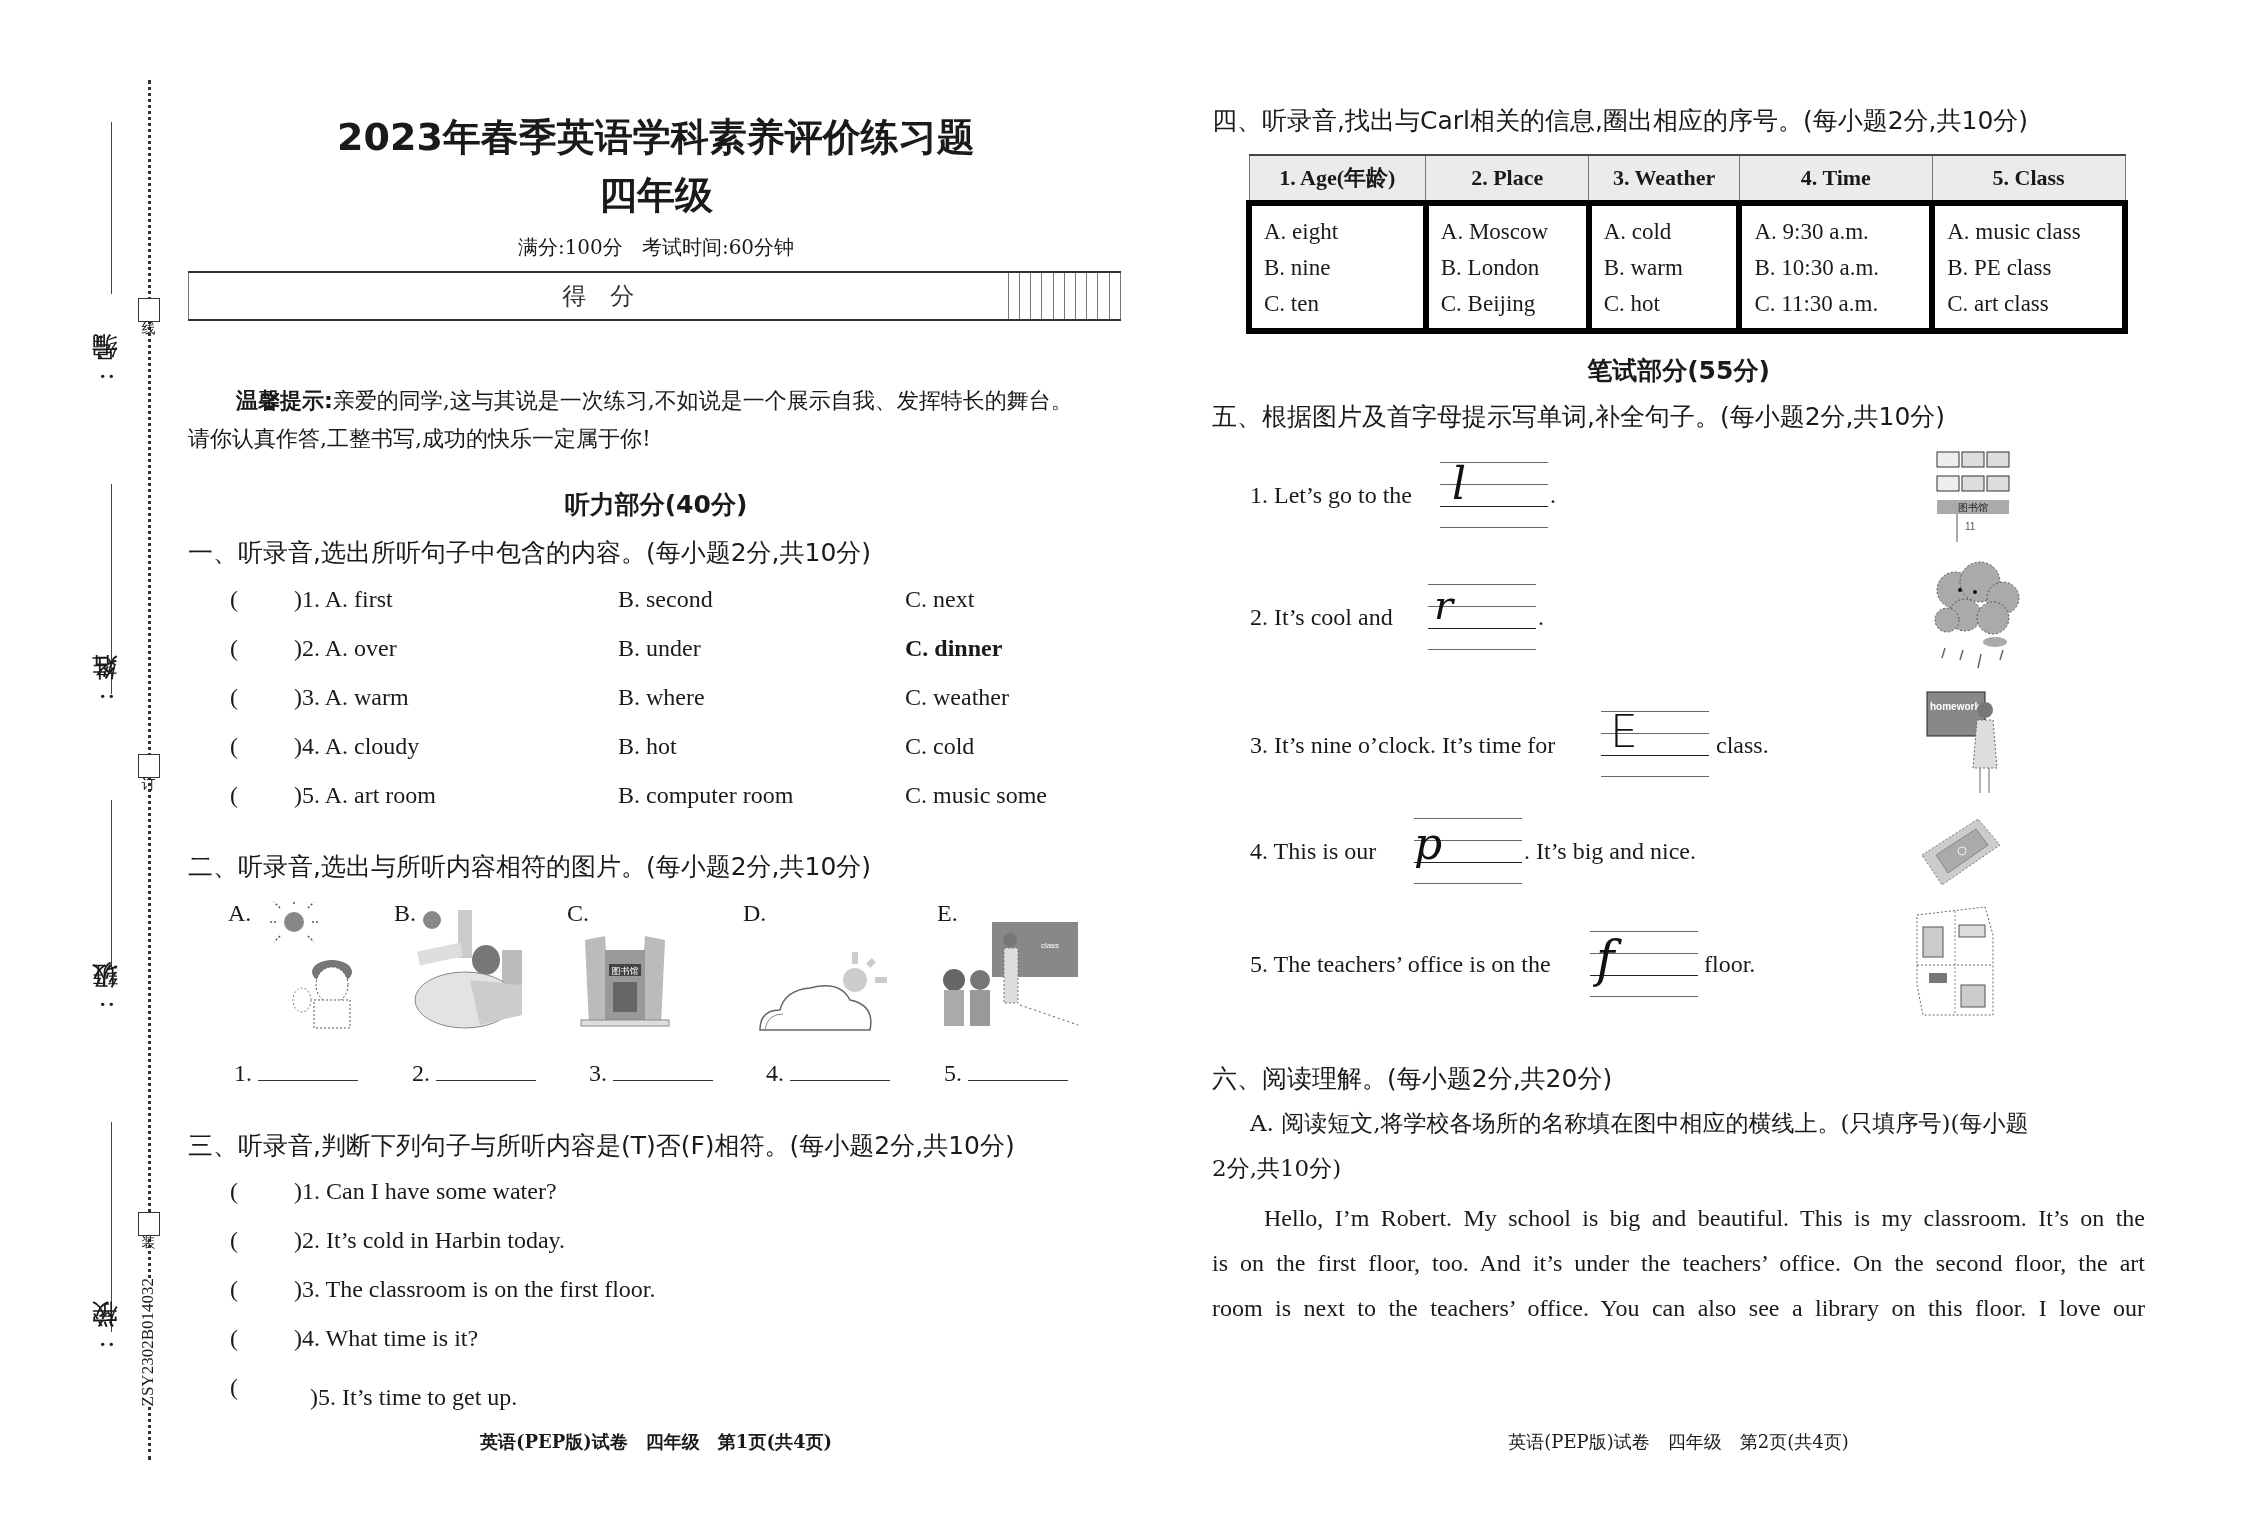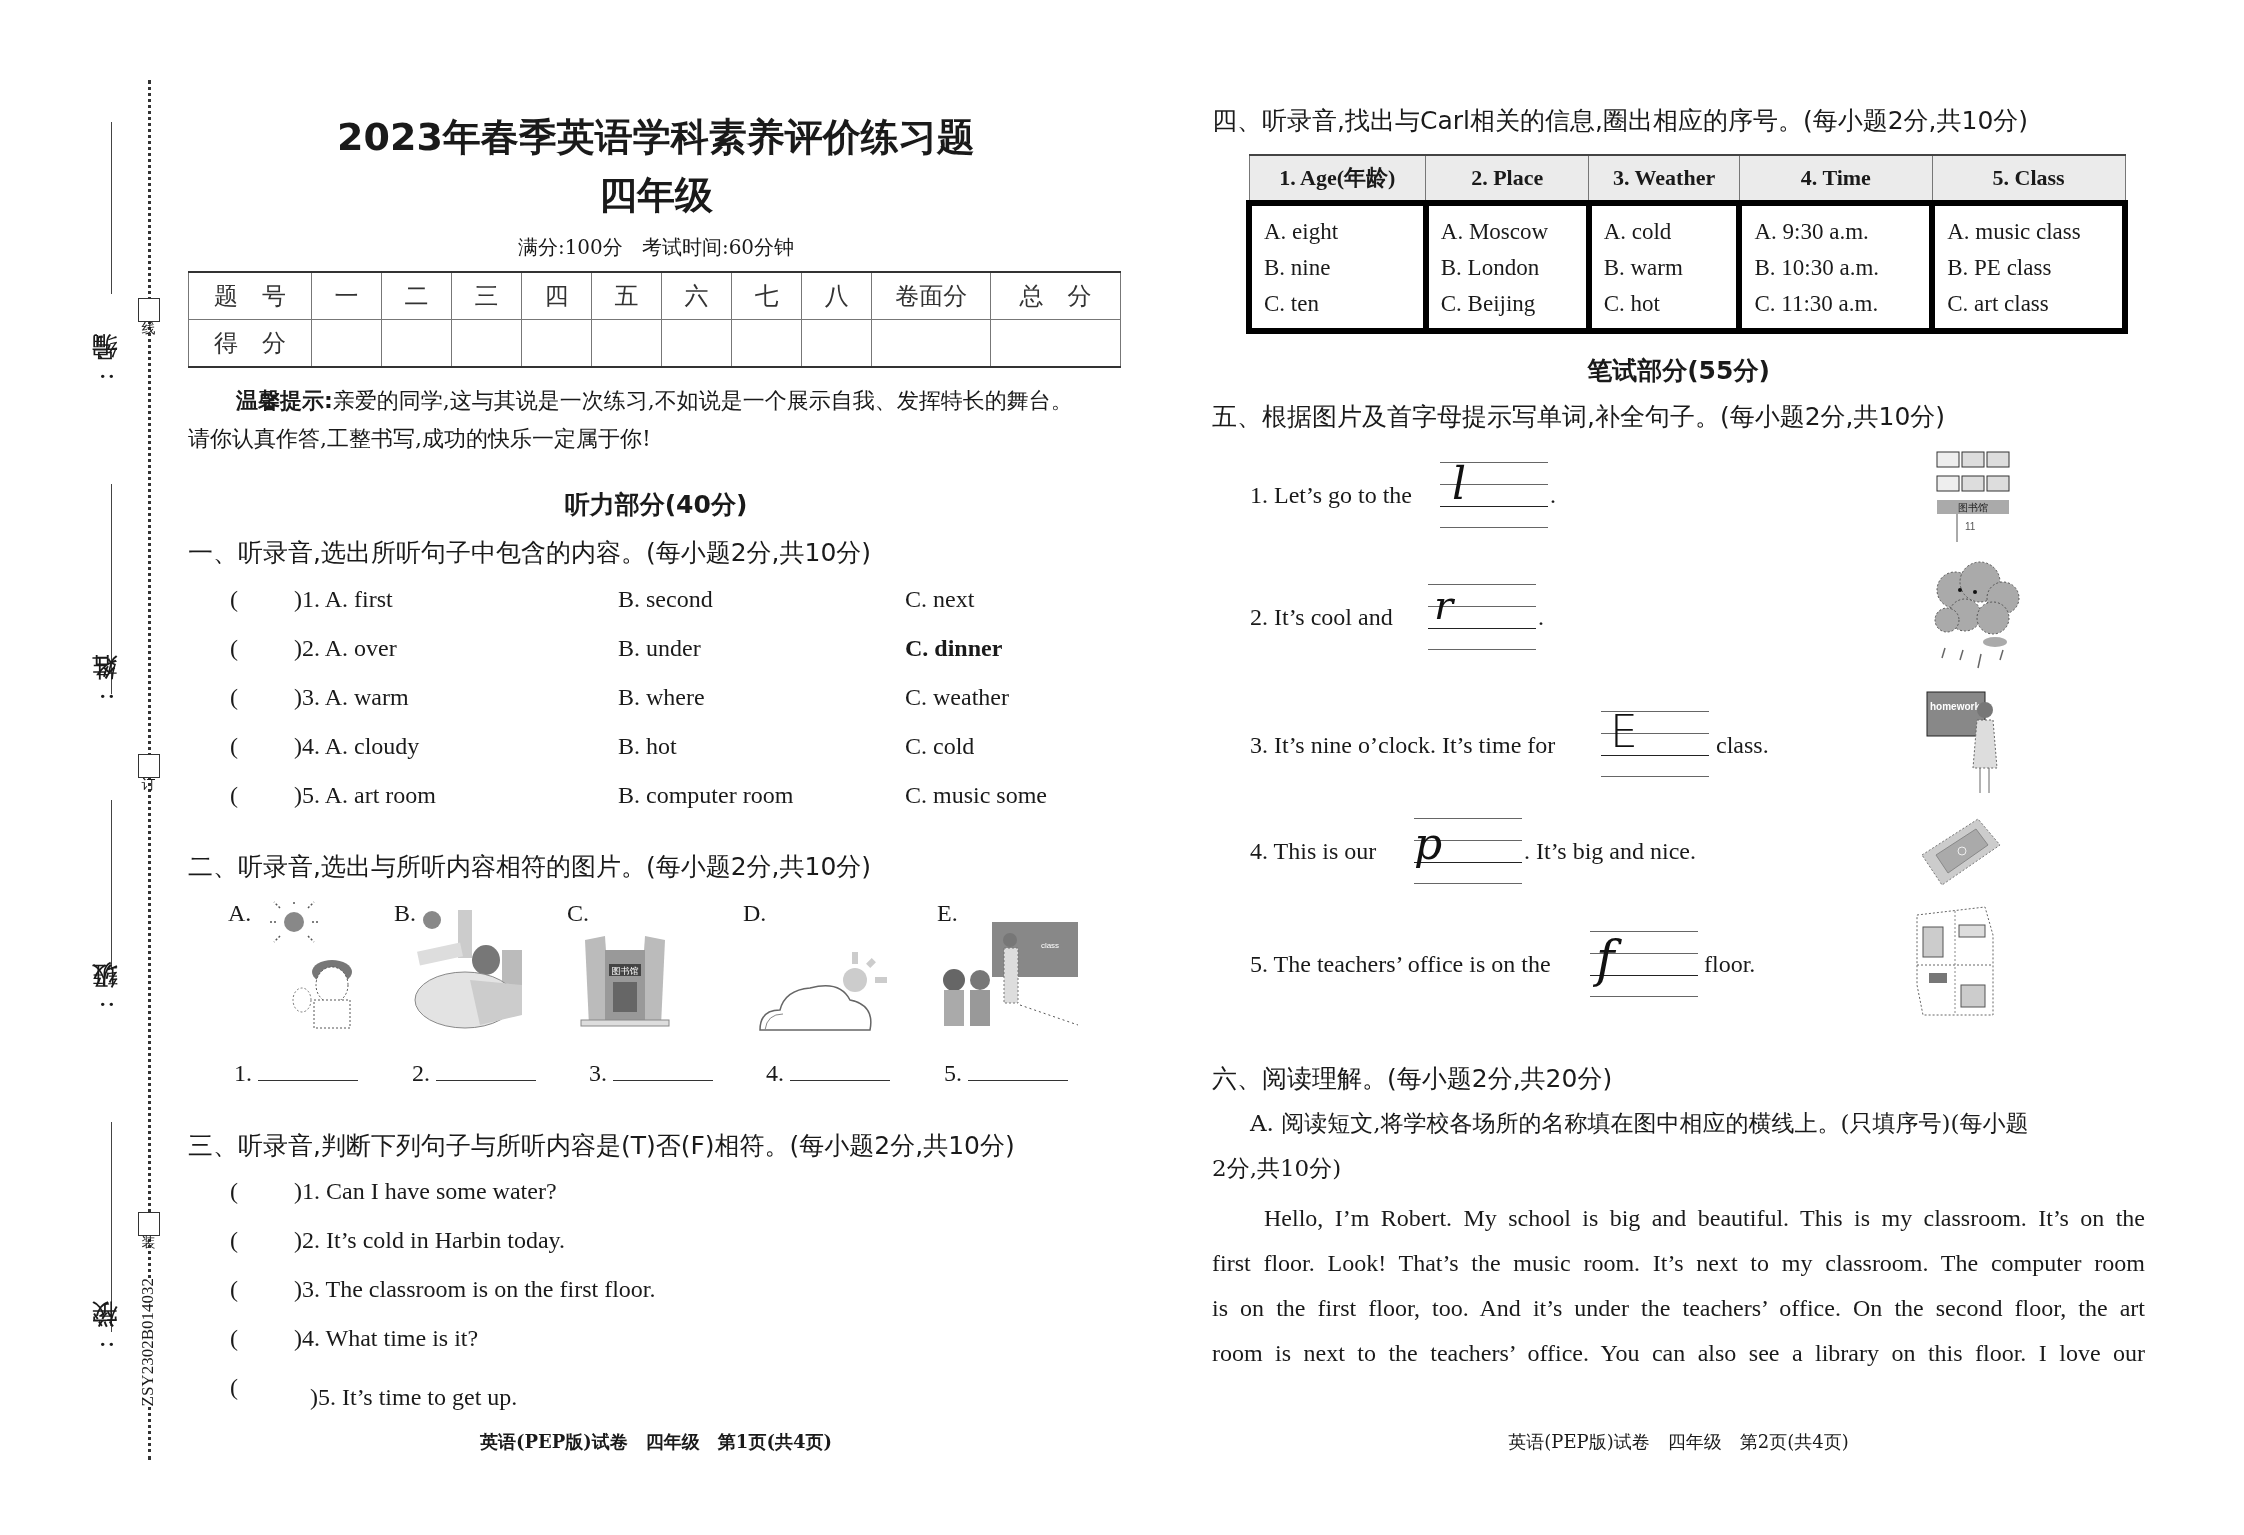--- a/index.html
+++ b/index.html
@@ -59,33 +59,20 @@
   <div class="code tnr" style="top:1278px;background:#fff;">ZSY2302B014032</div>
 </div>
 
 <div>
   <div class="abs title hei" style="top:112px;font-size:38px;">2023年春季英语学科素养评价练习题</div>
   <div class="abs title hei" style="top:170px;font-size:38px;">四年级</div>
   <div class="abs title song" style="top:234px;font-size:20px;font-weight:normal;white-space:pre;">满分:100分   考试时间:60分钟</div>
 
   <table class="score song">
     <tbody>
-        <tr>
-      <td style="width:123px;white-space:pre;">题　号</td>
-      <td style="width:70px;">一</td>
-      <td style="width:70px;">二</td>
-      <td style="width:70px;">三</td>
-      <td style="width:70px;">四</td>
-      <td style="width:70px;">五</td>
-      <td style="width:70px;">六</td>
-      <td style="width:70px;">七</td>
-      <td style="width:70px;">八</td>
-      <td style="width:120px;">卷面分</td>
-      <td style="width:130px;white-space:pre;">总　分</td>
-    </tr>
     <tr>
       <td style="white-space:pre;">得　分</td>
       <td></td>
       <td></td>
       <td></td>
       <td></td>
       <td></td>
       <td></td>
       <td></td>
       <td></td>
@@ -368,19 +355,18 @@
     <rect x="14" y="68" width="18" height="10" fill="#777"></rect>
     <rect x="46" y="80" width="24" height="22" fill="#ccc" stroke="#555"></rect>
   </svg>
 
   <div class="abs sec" style="left:1212px;top:1062px;">六、阅读理解。(每小题2分,共20分)</div>
   <div class="abs song" style="left:1250px;top:1108px;font-size:23px;">A. 阅读短文,将学校各场所的名称填在图中相应的横线上。(只填序号)(每小题</div>
   <div class="abs song" style="left:1212px;top:1153px;font-size:23px;">2分,共10分)</div>
 
   <div class="abs tnr" style="left:1212px;top:1196px;width:933px;font-size:24px;line-height:45px;">
     <div style="text-align:justify;text-align-last:justify;padding-left:52px;">Hello, I’m Robert. My school is big and beautiful. This is my classroom. It’s on the</div>
-    <div style="text-align:justify;text-align-last:justify;">first floor. Look!  That’s the music room. It’s next to my classroom. The computer room</div>
     <div style="text-align:justify;text-align-last:justify;">is on the first floor, too. And it’s under the teachers’ office. On the second floor, the art</div>
     <div style="text-align:justify;text-align-last:justify;">room is next to the teachers’ office. You can also see a library on this floor. I love our</div>
   </div>
 
   <div class="abs song footer" style="left:1212px;width:933px;text-align:center;top:1430px;white-space:pre;">英语(PEP版)试卷　四年级　第2页(共4页)</div>
 </div>
 
 </body></html>

